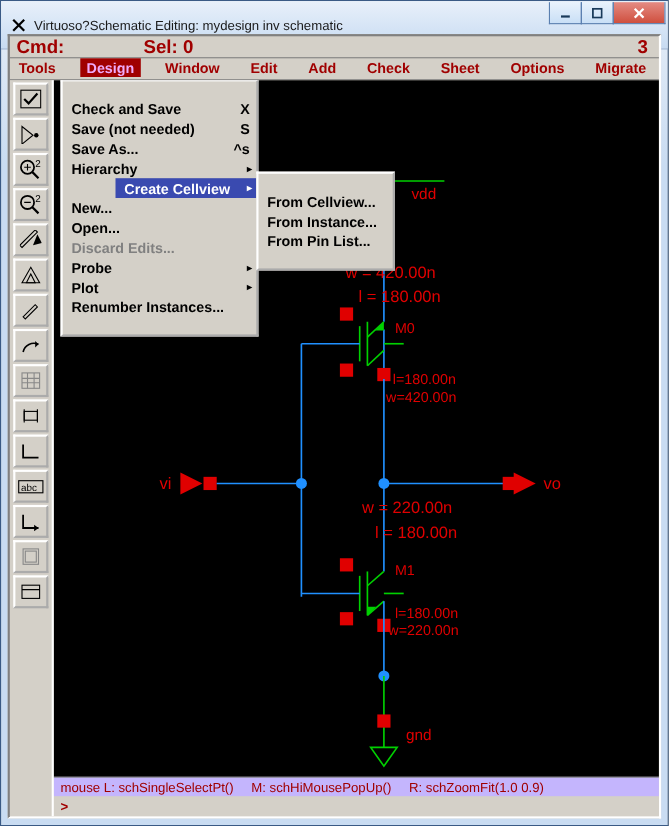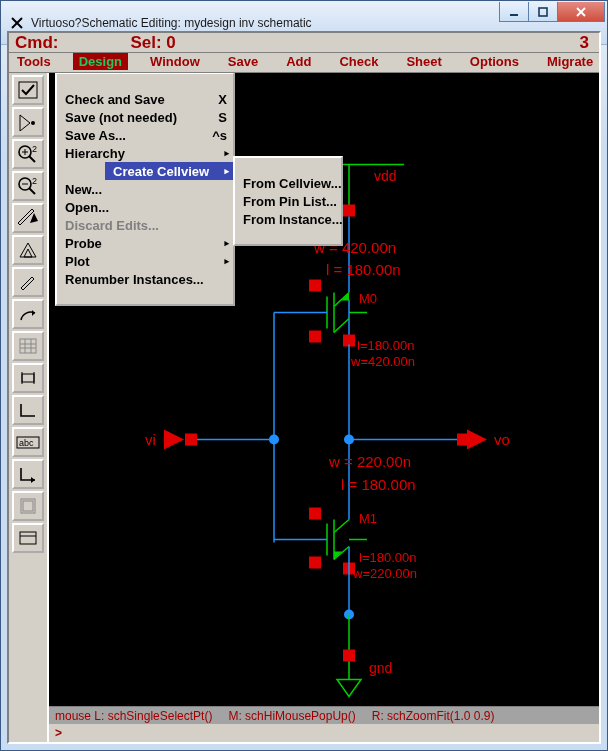--- a/index.html
+++ b/index.html
@@ -18,46 +18,46 @@
 
   
   .app-inner { position:absolute; left:6px; right:6px; top:30px; bottom:6px; background:#d4d0c8; border:2px solid #808080; border-right-color:#fff; border-bottom-color:#fff; }
 
   .cmdbar { height:20px; display:flex; align-items:center; font-size:17px; font-weight:bold; color:#a00000; border-bottom:1px solid #808080; padding:0 6px;}
   .cmdbar .sel { margin-left:72px; }
   .cmdbar .right-num { margin-left:auto; padding-right:4px;}
 
   .menubar { height:20px; display:flex; align-items:flex-start; font-size:13px; font-weight:bold; color:#a00000; border-bottom:1px solid #808080; padding:0 2px; gap:16px;}
   .menubar .menu-item { padding:1px 6px; cursor:default;}
-  .menubar .menu-item.active { background:#a00000; color:#22c55e;}
+  .menubar .menu-item.active { background:#a00000; color:#f0abfc;}
   .menubar .spacer { flex:1; }
 
   .workarea { position:absolute; left:0; right:0; top:40px; bottom:0; display:flex; }
   .toolbar { width:40px; background:#d4d0c8; border-right:2px inset #fff; display:flex; flex-direction:column; align-items:center; padding-top:2px; gap:2px;}
   .tbtn { width:32px; height:30px; border:2px outset #fff; background:#d4d0c8; display:flex; align-items:center; justify-content:center; font-size:10px; color:#000;}
   .tbtn svg { display:block; }
 
   .canvas-wrap { flex:1; position:relative; display:flex; flex-direction:column;}
   .canvas { flex:1; background:#000; position:relative; overflow:hidden; }
   .canvas svg.schematic { position:absolute; inset:0; width:100%; height:100%; }
   .dotgrid { position:absolute; inset:0; background-image: radial-gradient(#333 0.6px, transparent 0.6px); background-size:20px 20px; background-position: 4px 4px; }
 
-  .mousehint { height:18px; background:#a3a3a3; border-top:1px solid #808080; font-size:12px; color:#a00000; padding:1px 6px; display:flex; gap:16px; align-items:center;}
+  .mousehint { height:18px; background:#c4b5fd; border-top:1px solid #808080; font-size:12px; color:#a00000; padding:1px 6px; display:flex; gap:16px; align-items:center;}
   .promptline { height:18px; background:#d4d0c8; font-size:12px; font-weight:bold; color:#a00000; padding:0 6px; display:flex; align-items:center;}
 
   
   .popup-menu { position:absolute; background:#d4d0c8; border:2px outset #fff; font-size:13px; font-weight:bold; color:#000; padding:16px 0; z-index:50; }
   .popup-menu .row { display:flex; align-items:center; height:18px; padding:0 18px 0 8px; white-space:nowrap; position:relative;}
   .popup-menu .row.disabled { color:#808080; }
   .popup-menu .row.highlight { background:#3a4ab0; color:#fff;margin-left:48px;}
   .popup-menu .accel { position:absolute; right:6px; }
   .popup-menu .sub-arrow { position:absolute; right:4px; font-size:9px;}
 
   #design-menu { left:46px; top:39px; width:180px;}
-  #cellview-submenu { left:225px; top:123px; width:110px;text-align:center;}
+  #cellview-submenu { left:225px; top:123px; width:126px;text-align:center;}
 </style>
 </head>
 <body>
 
 <div class="win-frame">
   <div class="titlebar">
     <span class="app-icon">
       <svg width="14" height="14">
           <line x1="2" y1="12" x2="12" y2="2" stroke="#000" stroke-width="2"></line>
           <line x1="2" y1="2" x2="12" y2="12" stroke="#000" stroke-width="2"></line>
@@ -89,21 +89,21 @@
     <div class="cmdbar">
       <span>Cmd:</span>
       <span class="sel">Sel: 0</span>
       <span class="right-num">3</span>
     </div>
 
     <div class="menubar">
       <span class="menu-item">Tools</span>
       <span class="menu-item active">Design</span>
       <span class="menu-item">Window</span>
-      <span class="menu-item">Save</span>
+      <span class="menu-item">Edit</span>
       <span class="menu-item">Add</span>
       <span class="menu-item">Check</span>
       <span class="menu-item">Sheet</span>
       <span class="menu-item">Options</span>
       <span class="menu-item">Migrate</span>
       <span class="spacer"></span>
       <span class="menu-item">Help</span>
     </div>
 
     <div class="workarea">
@@ -324,24 +324,24 @@
             <div class="row">
                 <span>Renumber Instances...</span>
               </div>
           </div>
 
           <div id="cellview-submenu" class="popup-menu" style="position:absolute; left:184px; top:83px;">
             <div class="row">
                 <span>From Cellview...</span>
               </div>
             <div class="row">
+                <span>From Instance...</span>
+              </div>
+            <div class="row">
                 <span>From Pin List...</span>
-              </div>
-            <div class="row">
-                <span>From Instance...</span>
               </div>
           </div>
         </div>
 
         <div class="mousehint">
           <span>mouse L: schSingleSelectPt()</span>
           <span>M: schHiMousePopUp()</span>
           <span>R: schZoomFit(1.0 0.9)</span>
         </div>
         <div class="promptline">

